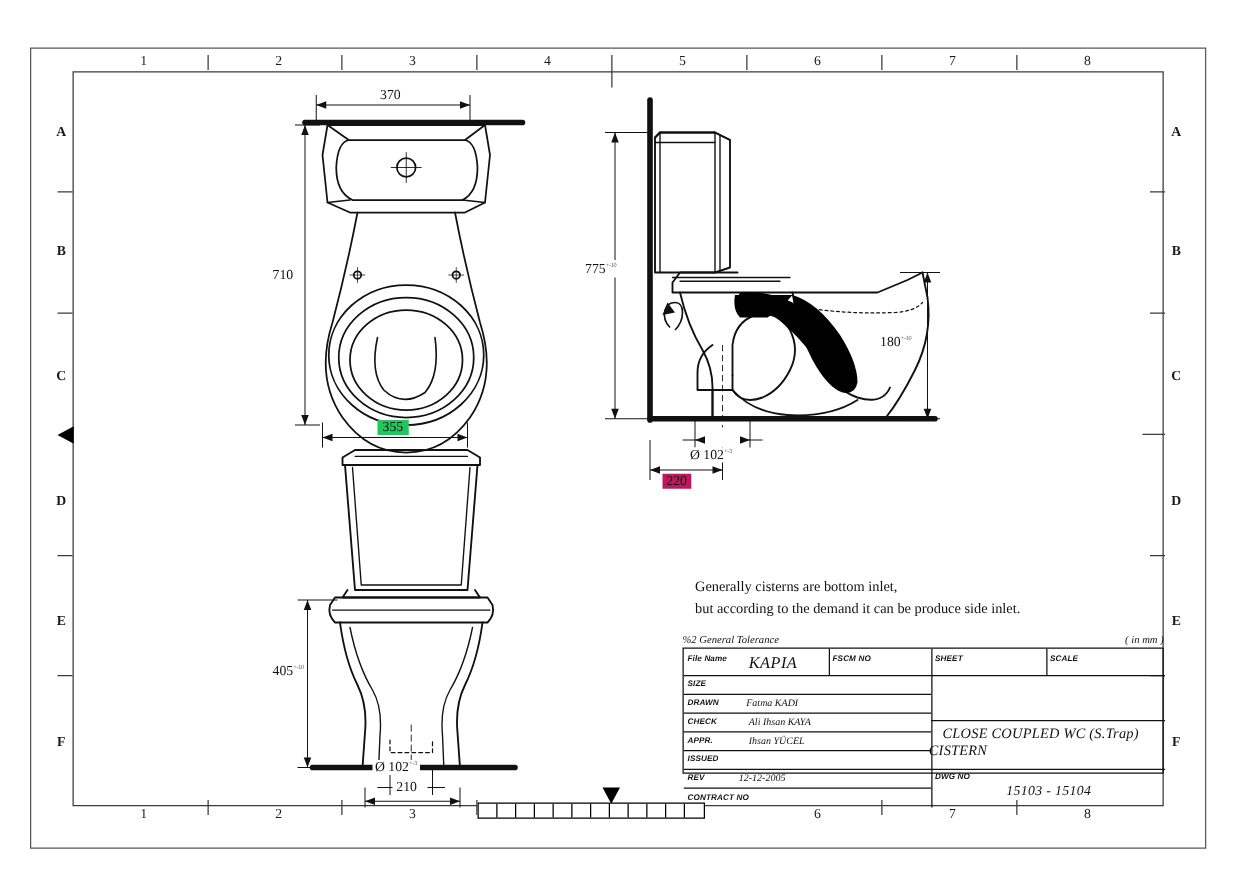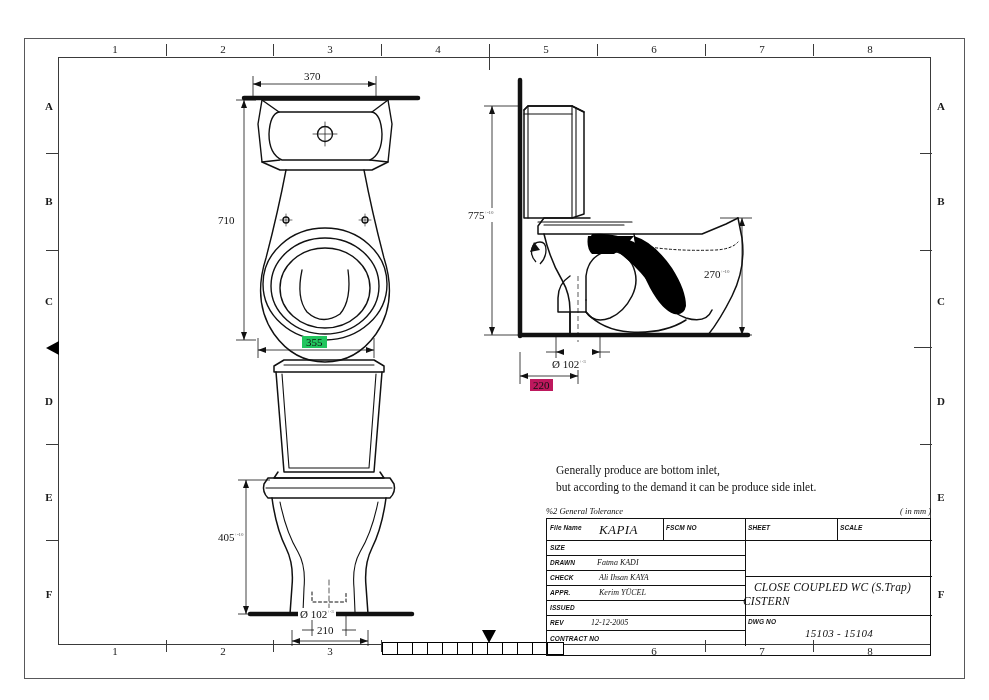--- a/index.html
+++ b/index.html
@@ -109,21 +109,21 @@
     left: 0; top: -12px;
     width: 385px;
     font-family: "Liberation Serif", serif;
     font-size: 8.5px;
     color: #111;
   }
   .tb-topline .right { float: right; }
   .tb-grid {
     position: absolute;
     left: 0; top: 0;
-    width: 385px; height: 138px;
+    width: 385px; height: 101px;
     border: 1.1px solid #111;
   }
   .cellline { position: absolute; background: #111; }
   .cellline.v { width: 1.1px; }
   .cellline.h { height: 1.1px; }
 
   .lbl {
     position: absolute;
     font-family: "Liberation Sans", sans-serif;
     font-size: 6.5px;
@@ -388,21 +388,21 @@
         <polygon points="82,290 90,287 90,293"></polygon>
         <polygon points="126,290 118,287 118,293"></polygon>
         <polygon points="46,314 54,311 54,317"></polygon>
         <polygon points="104,314 96,311 96,317"></polygon>
       </g>
     </svg>
     <div class="dimtxt" style="left:-6px; top:146px; background:#fff; padding:1px 0;">
       <span>775</span><span class="tol">+-10</span>
     </div>
     <div class="dimtxt" style="left:228px; top:205px; background:#fff; padding:1px 2px;">
-      <span>270</span><span class="tol">+-10</span>
+      <span>180</span><span class="tol">+-10</span>
     </div>
     <div class="dimtxt" style="left:76px; top:296px; background:#fff; padding:0 2px;">
       <span>Ø 102</span><span class="tol">+-3</span>
     </div>
     <div class="dimtxt" style="left:56px; top:317px; background:#be185d; padding:0 3px;">220</div>
   </div>
 
   <div class="view" style="left:228px; top:352px;">
     <svg width="220" height="290" viewBox="0 0 220 290">
       <g fill="none" stroke="#111" stroke-width="1.5" stroke-linejoin="round" stroke-linecap="round">
@@ -454,21 +454,21 @@
     </svg>
     <div class="dimtxt" style="left:-10px; top:178px; background:#fff; padding:1px 0;">
       <span>405</span><span class="tol">+-10</span>
     </div>
     <div class="dimtxt" style="left:70px; top:256px; background:#fff; padding:0 2px;">
       <span>Ø 102</span><span class="tol">+-3</span>
     </div>
     <div class="dimtxt" style="left:86px; top:272px; background:#fff; padding:0 3px;">210</div>
   </div>
 
-  <div class="note" style="left:556px; top:462px;">Generally produce are bottom inlet,</div>
+  <div class="note" style="left:556px; top:462px;">Generally cisterns are bottom inlet,</div>
   <div class="note" style="left:556px; top:479px;">but according to  the demand it can be produce side inlet.</div>
 
   <div class="tb">
 
     <div class="tb-topline">
       <span>%2 General Tolerance</span>
       <span class="right">( in mm )</span>
     </div>
 
     <div class="tb-grid">
@@ -500,21 +500,21 @@
       <div class="lbl" style="left:3px; top:25px;">SIZE</div>
       <div class="val" style="left:50px; top:24px;"></div>
 
       <div class="lbl" style="left:3px; top:40px;">DRAWN</div>
       <div class="val" style="left:50px; top:39px;">Fatma KADI</div>
 
       <div class="lbl" style="left:3px; top:55px;">CHECK</div>
       <div class="val" style="left:52px; top:54px;">Ali Ihsan KAYA</div>
 
       <div class="lbl" style="left:3px; top:70px;">APPR.</div>
-      <div class="val" style="left:52px; top:69px;">Kerim YÜCEL</div>
+      <div class="val" style="left:52px; top:69px;">Ihsan YÜCEL</div>
 
       <div class="lbl" style="left:3px; top:85px;">ISSUED</div>
       <div class="val" style="left:52px; top:84px;"></div>
 
       <div class="lbl" style="left:3px; top:100px;">REV</div>
       <div class="val" style="left:44px; top:99px;">12-12-2005</div>
 
       <div class="lbl" style="left:3px; top:116px;">CONTRACT NO</div>
       <div class="val" style="left:76px; top:115px;"></div>
 

